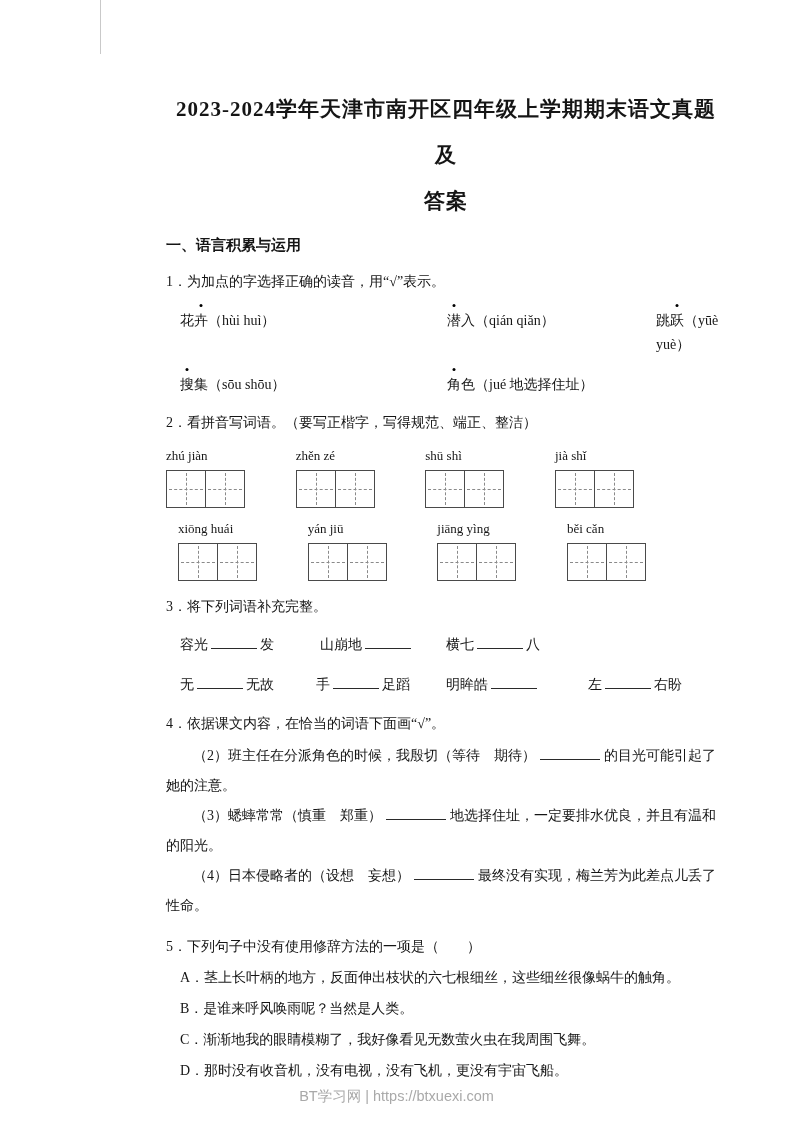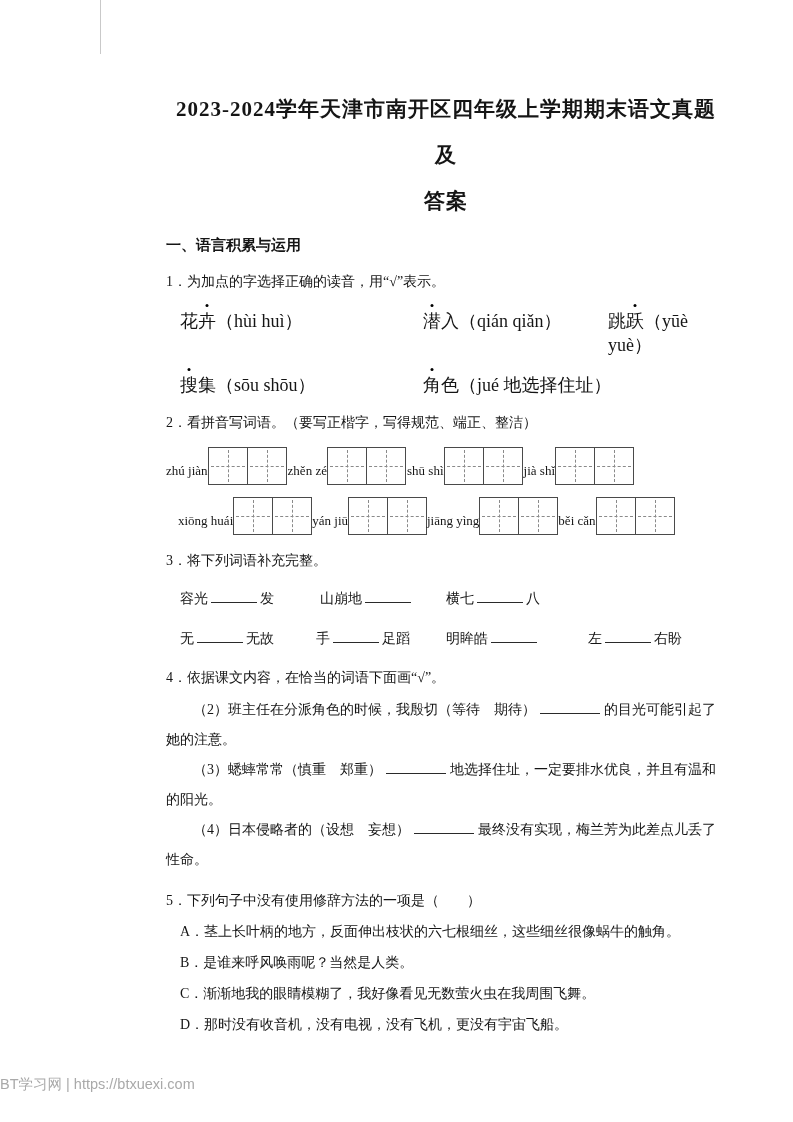--- a/index.html
+++ b/index.html
@@ -11,34 +11,34 @@
   .artifact { position:absolute; left:100px; top:0; width:1px; height:54px; background:#c9c9c9; }
   .content { position:absolute; left:126px; top:86px; width:560px;margin-left:40px; }
 
   .title { font-size:21px; font-weight:bold; text-align:center; line-height:46px; margin:0; letter-spacing:1px; }
 
   .section { font-size:15px; font-weight:bold; margin:10px 0 0 0; line-height:22px; }
 
   .stem { font-size:14px; margin:15px 0 0 0; line-height:22px; }
 
   
-  .q1row { display:flex; margin:16px 0 0 14px; font-size:18px; line-height:24px; }
+  .q1row { display:flex; margin:16px 0 0 14px; font-size:14px; line-height:24px;gap:24px; }
   .q1col.c1 { width:243px; }
   .q1col.c2 { width:185px; }
   .q1col.c3 { flex:1; }
   .dotchar { position:relative; display:inline-block; }
   .dotchar::before {
     content:""; position:absolute; top:-5px; left:50%; transform:translateX(-50%);
     width:3px; height:3px; border-radius:50%; background:#000;
   }
 
   
   .gridrow { display:flex; justify-content:space-between; width:468px; margin-top:13px; }
   .gridrow.r2 { margin-left:12px; margin-top:12px; }
-  .pygroup { display:flex; flex-direction:row; align-items:flex-end; }
+  .pygroup { display:flex; flex-direction:column; align-items:flex-start; }
   .pylabel { font-size:13px; line-height:18px; margin-bottom:5px; white-space:nowrap; }
   .tian-grid { display:flex; border:1px solid #4a4a4a; }
   .tian-cell { width:38px; height:36px; position:relative; border-right:1px solid #4a4a4a; }
   .tian-cell:last-child { border-right:none; }
   .tian-cell::before { content:""; position:absolute; left:2px; right:2px; top:50%; border-top:1px dashed #8a8a8a; }
   .tian-cell::after  { content:""; position:absolute; top:2px; bottom:2px; left:50%; border-left:1px dashed #8a8a8a; }
 
   
   .q3row { display:flex; margin:14px 0 0 14px; font-size:14px; line-height:26px; }
   .q3col.a { width:140px; } .q3col.b { width:126px; } .q3col.c { width:114px; } .q3col.d { flex:1; }
@@ -49,21 +49,21 @@
 
   
   .q4block { margin-top:6px; }
   .sub { font-size:14px; line-height:30px; margin:0; text-indent:27px; }
 
   
   .q5block { margin-top:4px; }
   .option { font-size:14px; line-height:31px; margin:0 0 0 14px; }
 
   .footer {
-    position:absolute; left:0; right:0; bottom:28px; text-align:left;
+    position:absolute; left:0; right:0; bottom:16px; text-align:center;
     color:#a9a9a9; font-size:14.5px; font-family:"Liberation Sans","DejaVu Sans",sans-serif;margin-top:44px;
   }
 </style>
 </head>
 <body>
 
 <div class="page">
   <div class="artifact"></div>
 
   <div class="content">

